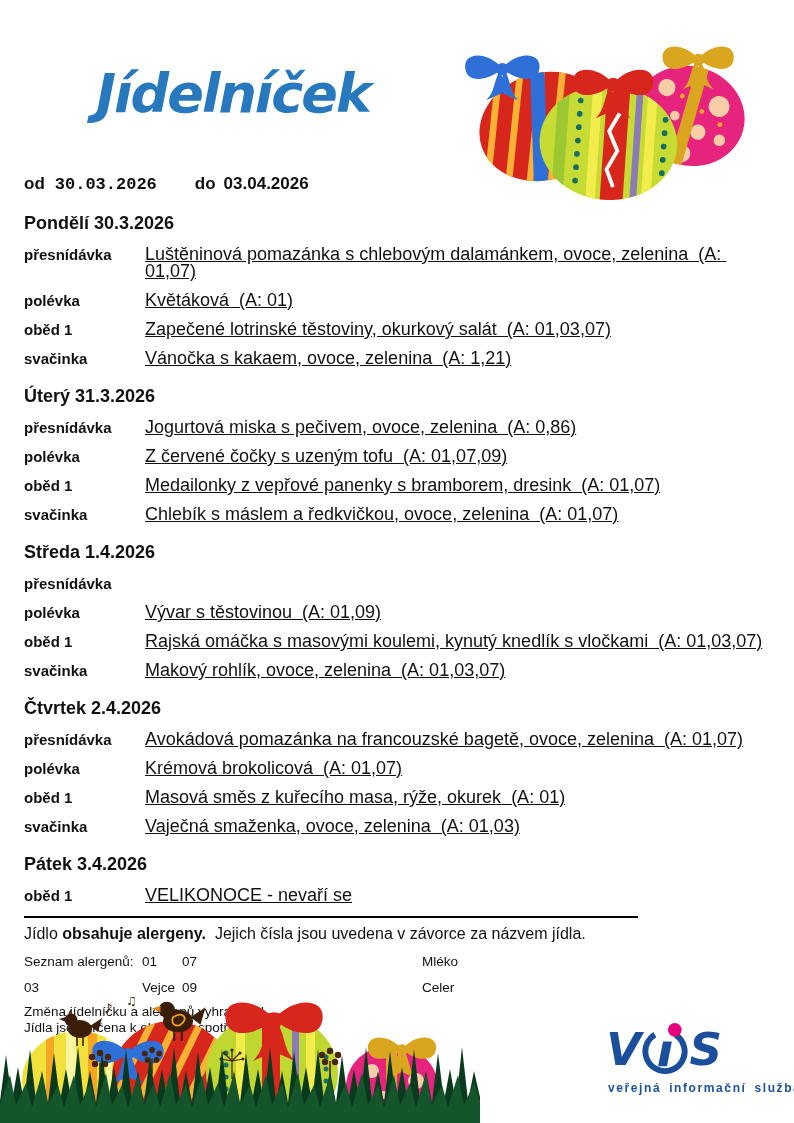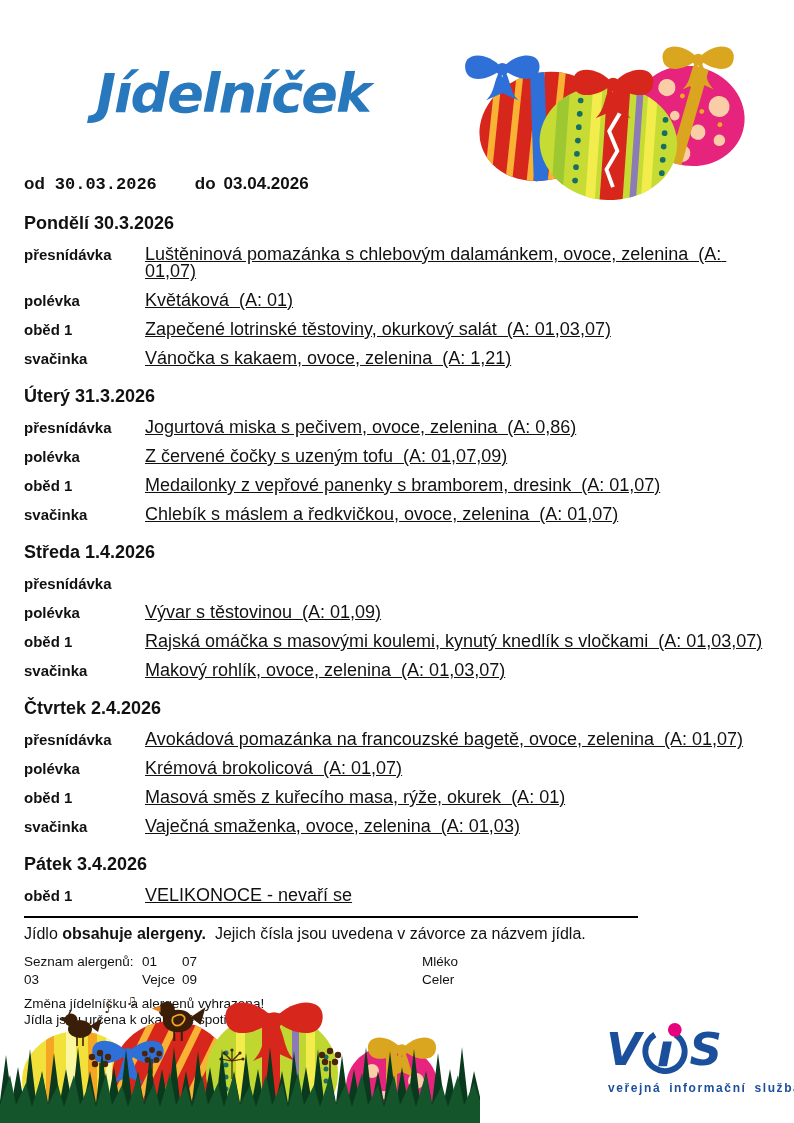--- a/index.html
+++ b/index.html
@@ -36,21 +36,21 @@
   .meal-text { font-size: 18px; white-space: pre-wrap; text-decoration: underline; }
   
   .divider { width: 614px; border: none; border-top: 2px solid #000; margin: 12px 0 0 0; }
   
   .allergen-note { margin-top: 7px; font-size: 16px; white-space: pre-wrap; }
   .allergen-note .bold { font-weight: bold; }
   .allergen-grid {
     margin-top: 11px; font-size: 13.5px;
     display: grid;
     grid-template-columns: 118px 40px 240px 40px 1fr;
-    row-gap: 3px;
+    row-gap: 11px;
   }
   
   .notes { margin-top: 9px; font-size: 13.5px; line-height: 16px; }
   
   .footer-eggs { position: absolute; left: 0; top: 997px; }
   .vis-logo { position: absolute; left: 606px; top: 1022px; width: 130px; }
   .vis-subtitle {
     margin-top: 3px; margin-left: 2px;
     font-size: 12px; font-weight: bold; color: #1B4F9C;
     letter-spacing: 1.6px; word-spacing: 3px; white-space: nowrap;

